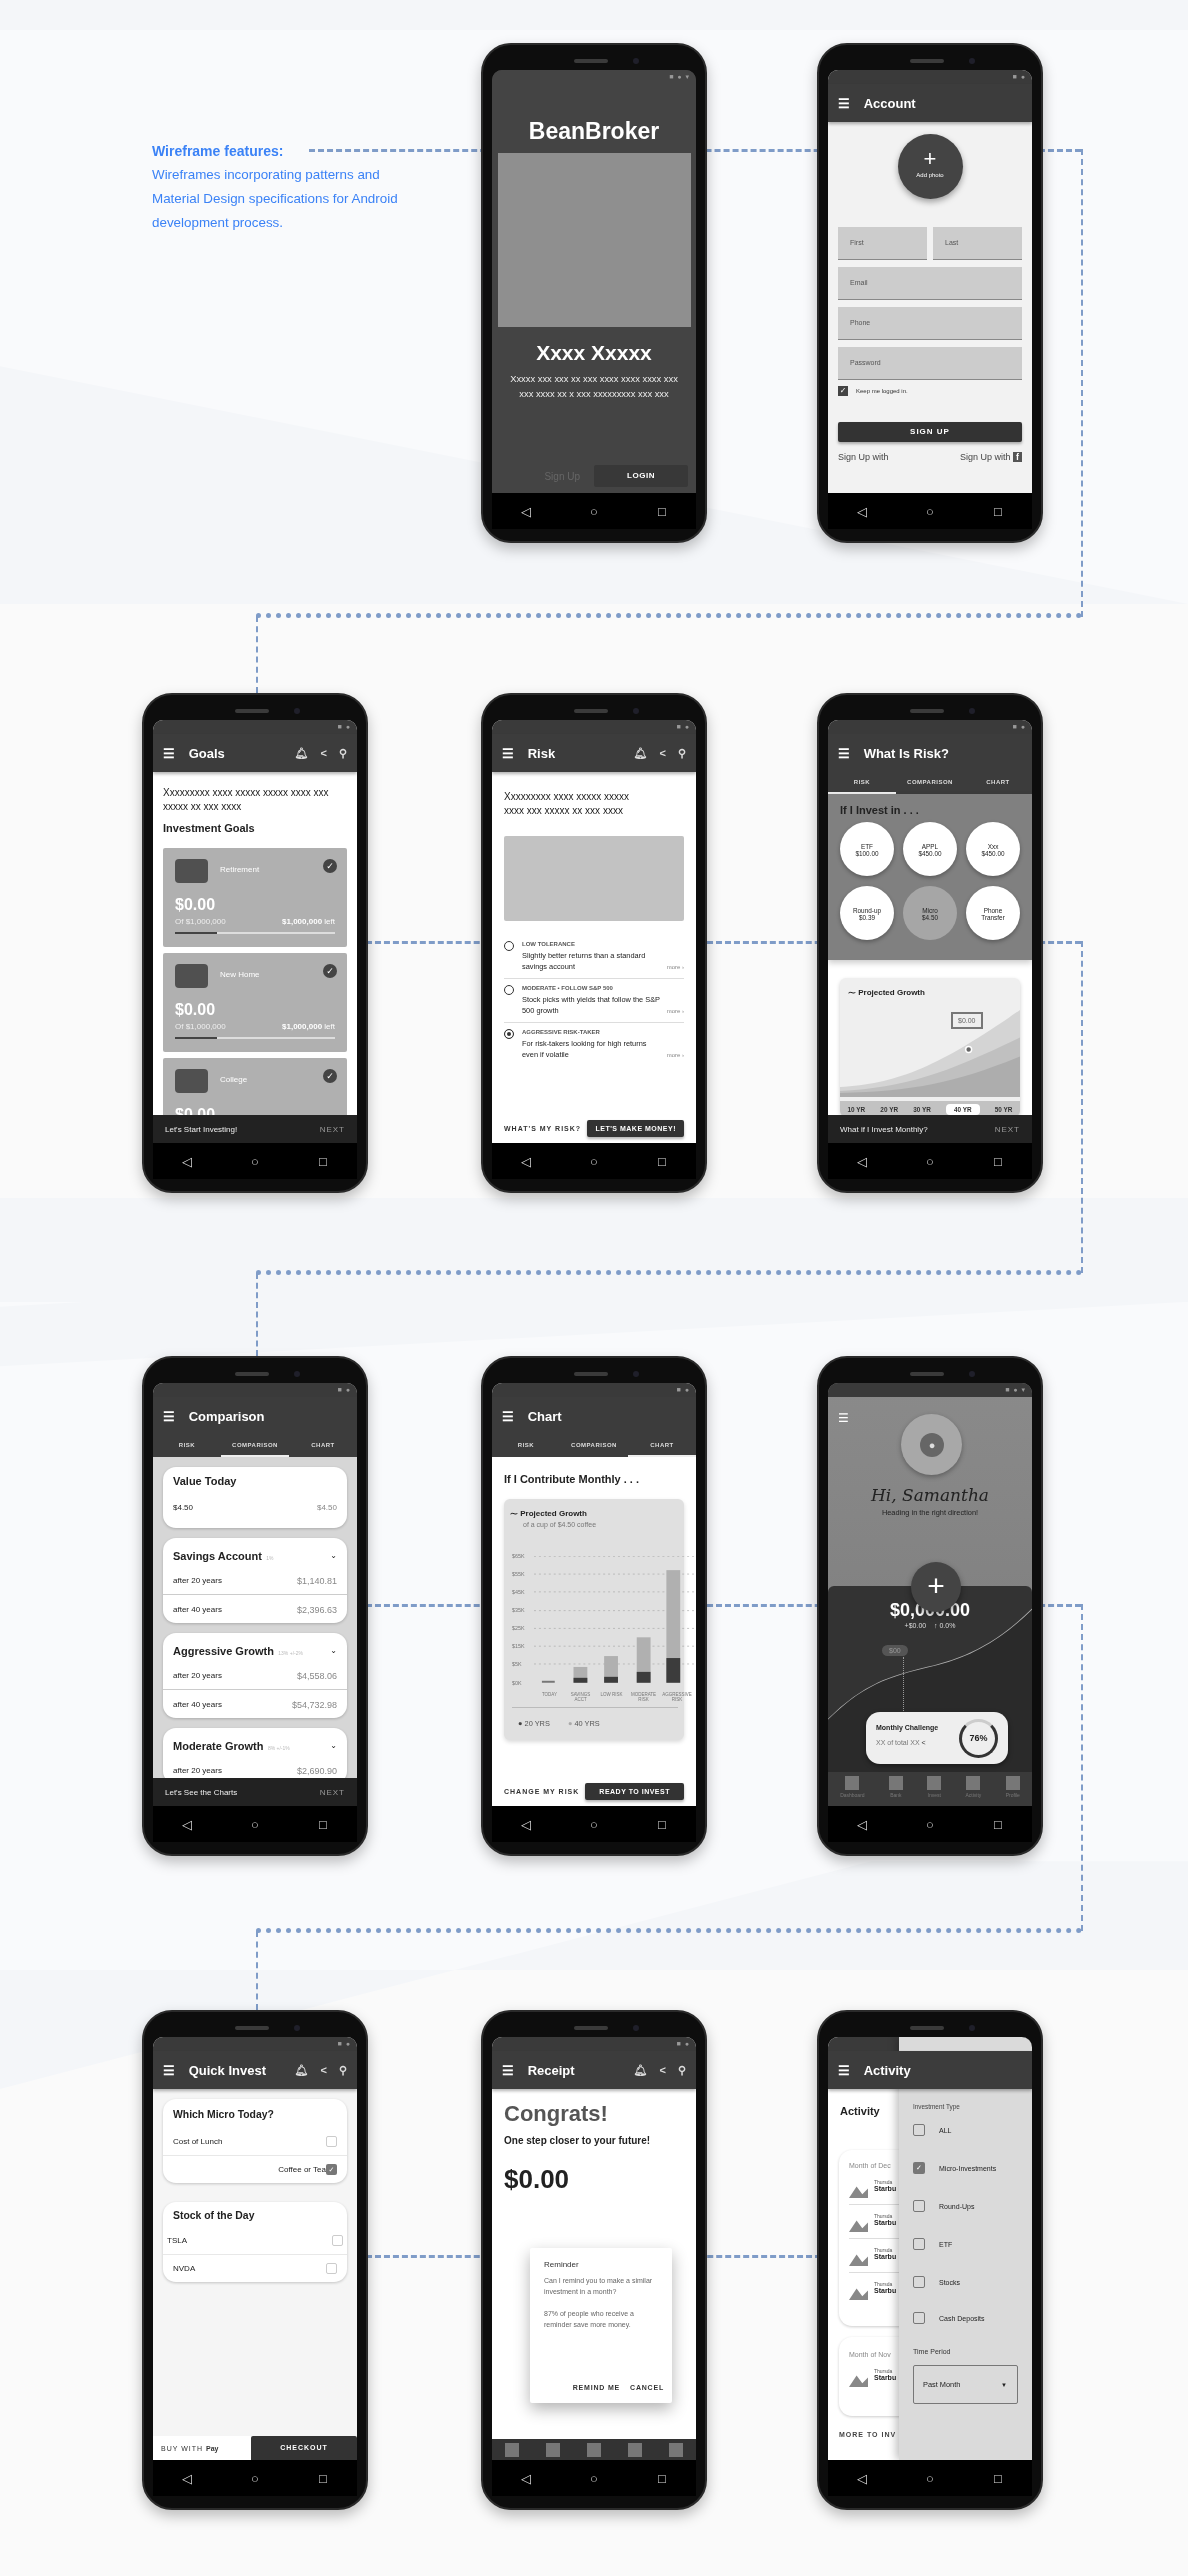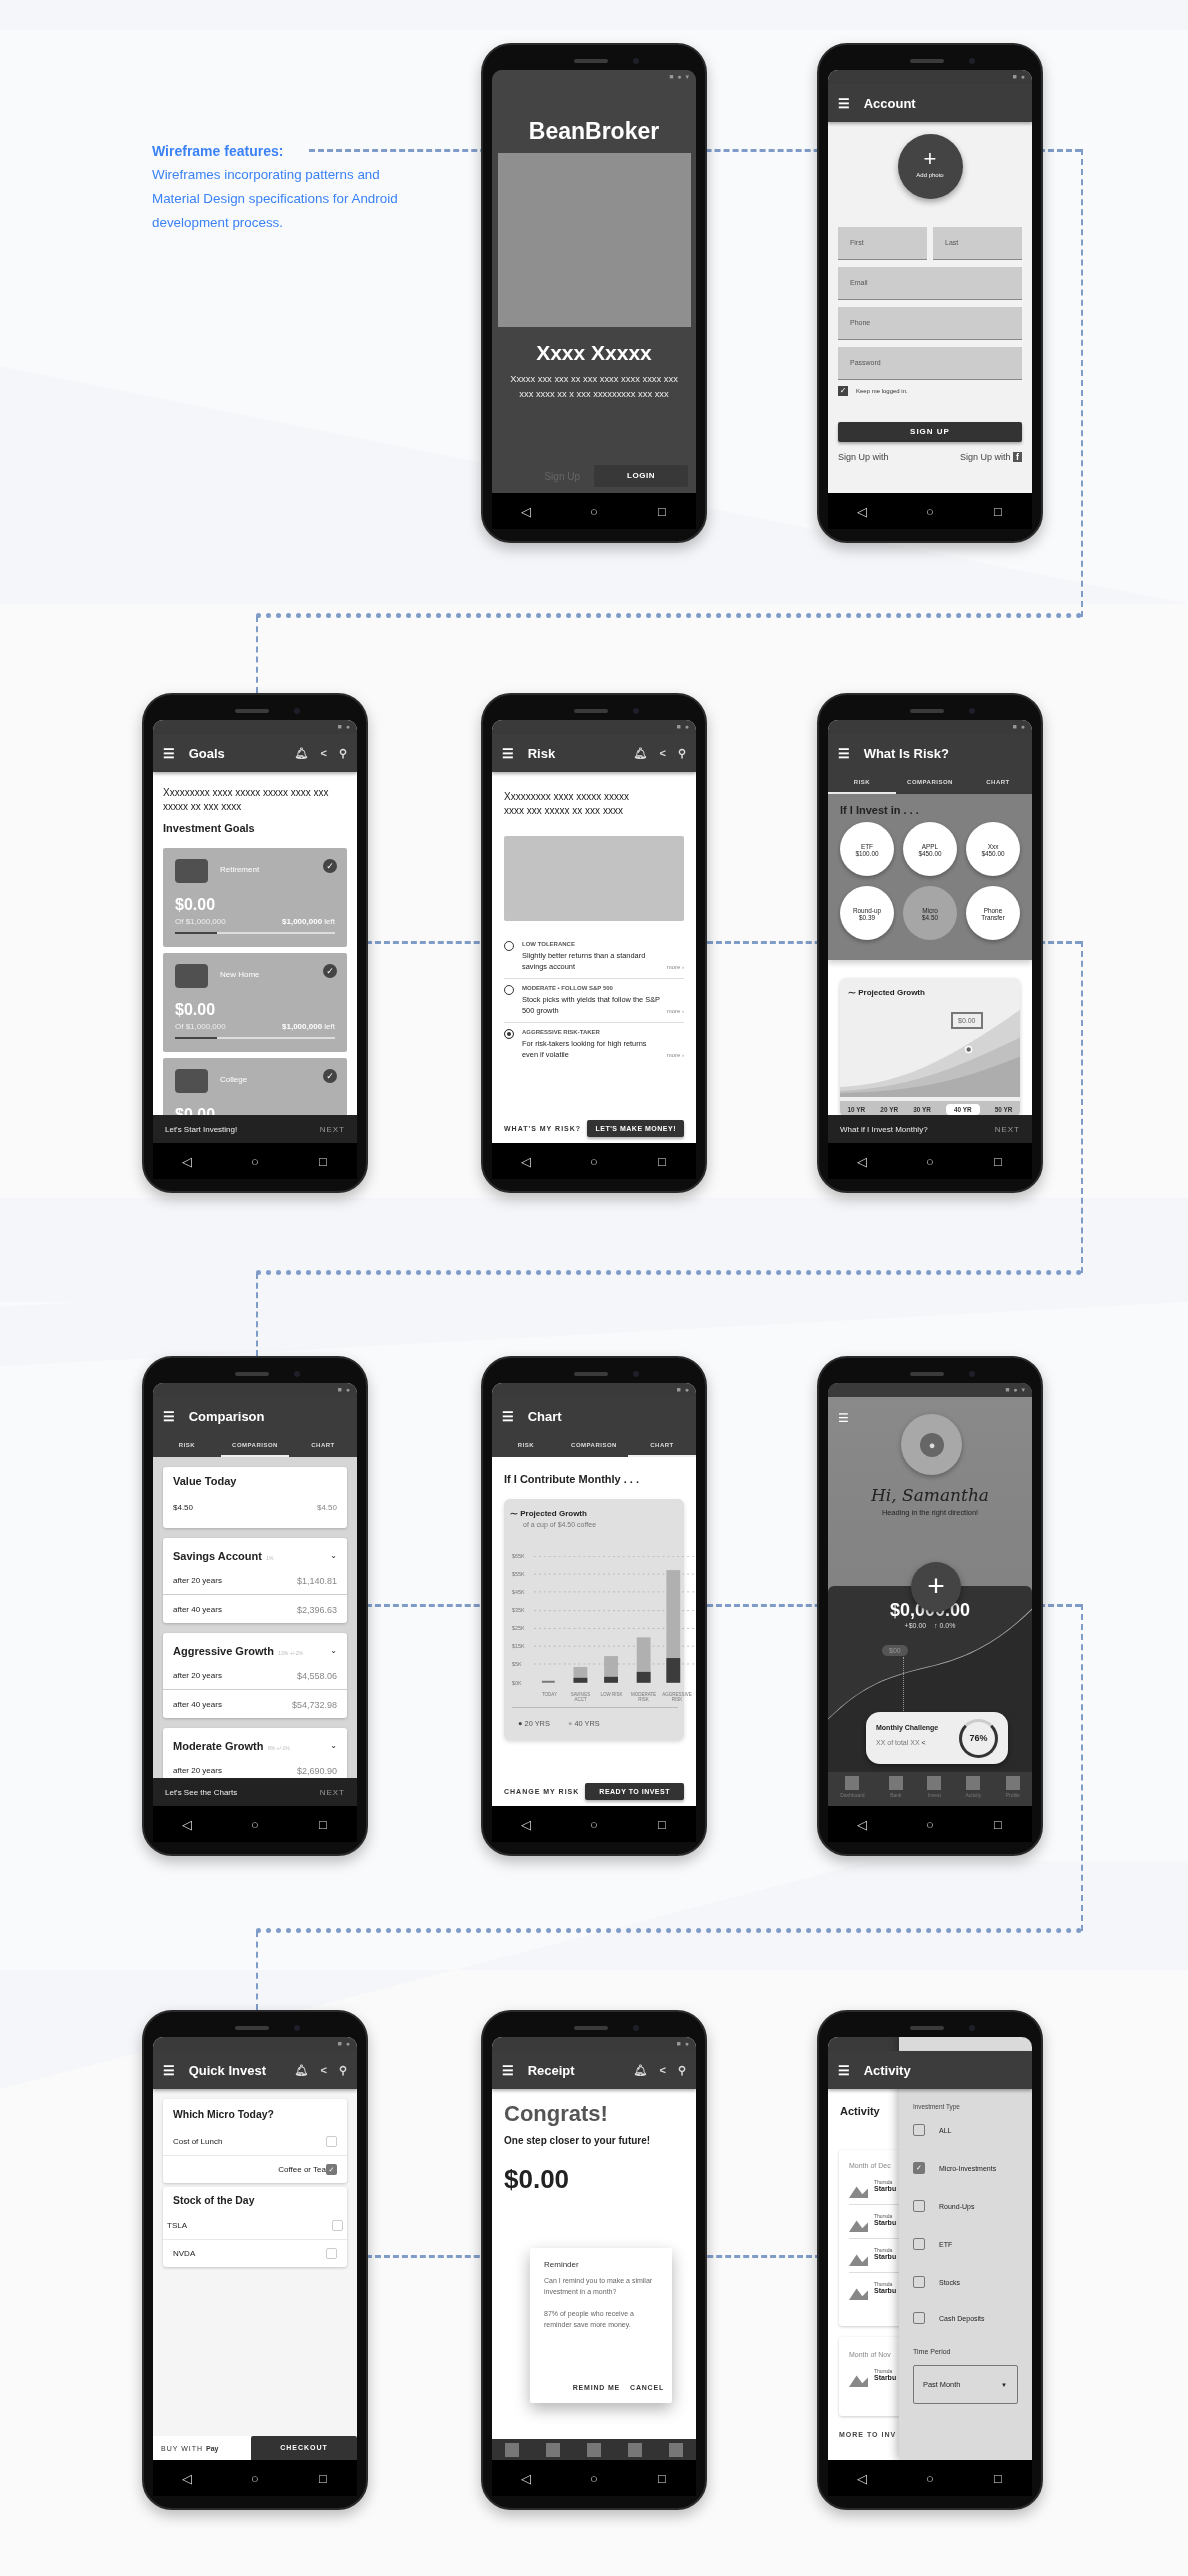--- a/index.html
+++ b/index.html
@@ -21,21 +21,21 @@
 .navbar span{width:30px;text-align:center}
 .appbar{height:38px;background:#3c3c3c;color:#fff;display:flex;align-items:center;padding:0 10px;font-size:13px;font-weight:bold;box-shadow:0 2px 3px rgba(0,0,0,.3);position:relative;z-index:2}
 .appbar .menu{font-size:13px;margin-right:14px}
 .appbar .title{flex:1}
 .appbar .ico{font-size:11px;margin-left:12px;color:#ddd}
 .tabs{display:flex;background:#3c3c3c;height:22px;align-items:center;position:relative}
 .tabs span{flex:1;text-align:center;color:#ddd;font-size:6px;font-weight:bold;letter-spacing:0.5px;height:22px;line-height:20px}
 .tabs span.active{border-bottom:2px solid #eee}
 .bottom-strip{position:absolute;left:0;right:0;bottom:0;height:28px;background:#222;color:#eee;font-size:8px;display:flex;align-items:center;justify-content:space-between;padding:0 12px}
 .bottom-strip .next{color:#999;letter-spacing:1px}
-.card{background:#fff;border-radius:3px;box-shadow:0 1px 3px rgba(0,0,0,.2)}
+.card{background:#fff;border-radius:13px;box-shadow:0 1px 3px rgba(0,0,0,.2)}
 </style>
 </head>
 <body>
 
 <div class="band" style="top:0;height:30px;background:#f4f6f9"></div>
 <div class="band" style="top:604px;height:594px;background:#fafafa"></div>
 <div class="band" style="top:1198px;height:104px;background:#f4f6f9"></div>
 <div class="band" style="top:1970px;height:606px;background:#fafafa"></div>
 <svg style="position:absolute;left:0;top:0" width="1188" height="2576" viewBox="0 0 1200 2602">
   <polygon points="0,370 1200,610 0,610" fill="#f4f6f9"></polygon>
@@ -527,21 +527,21 @@
         <span class="dots">■ ●</span>
       </div>
     <div class="appbar">
         <span class="menu">☰</span>
         <span class="title">Quick Invest</span>
         <span class="ico">🔔︎</span>
         <span class="ico">&lt;</span>
         <span class="ico">⚲</span>
       </div>
     <div style="padding:10px 10px 0">
-      <div class="card" style="margin-bottom:4px">
+      <div class="card" style="margin-bottom:19px">
         <div style="font-size:10.4px;font-weight:bold;padding:10px 10px 8px">Which Micro Today?</div>
         <div style="display:flex;justify-content:space-between;align-items:center;padding:8px 10px;font-size:8px;border-bottom:1px solid #e8e8e8">
             <span>Cost of Lunch</span>
             <span style="width:11px;height:11px;border:1px solid #ccc;border-radius:2px"></span>
           </div>
         <div style="display:flex;justify-content:flex-end;align-items:center;padding:8px 10px;font-size:8px">
             <span>Coffee or Tea</span>
             <span style="width:11px;height:11px;background:#777;color:#fff;border-radius:2px;font-size:7px;text-align:center;line-height:11px">✓</span>
           </div>
       </div>

